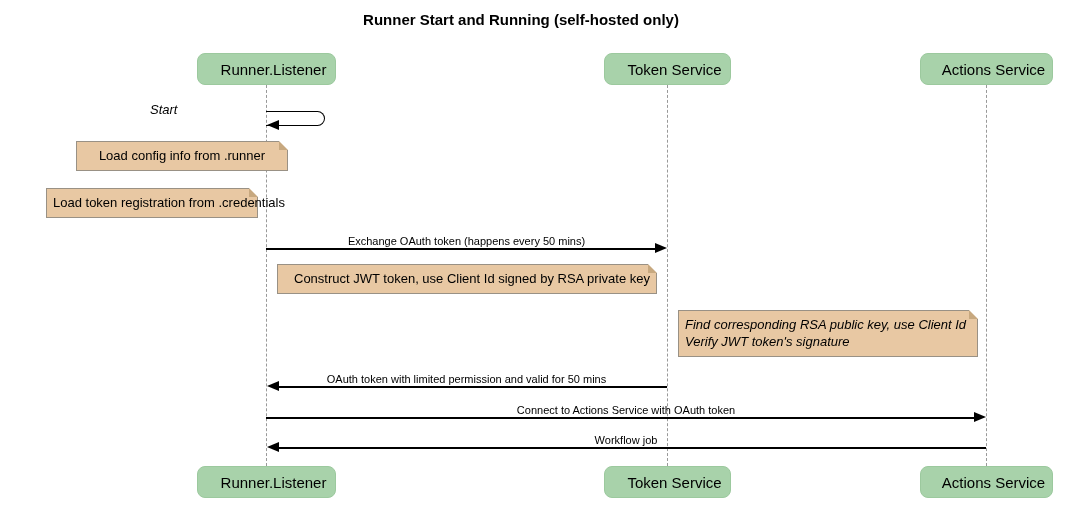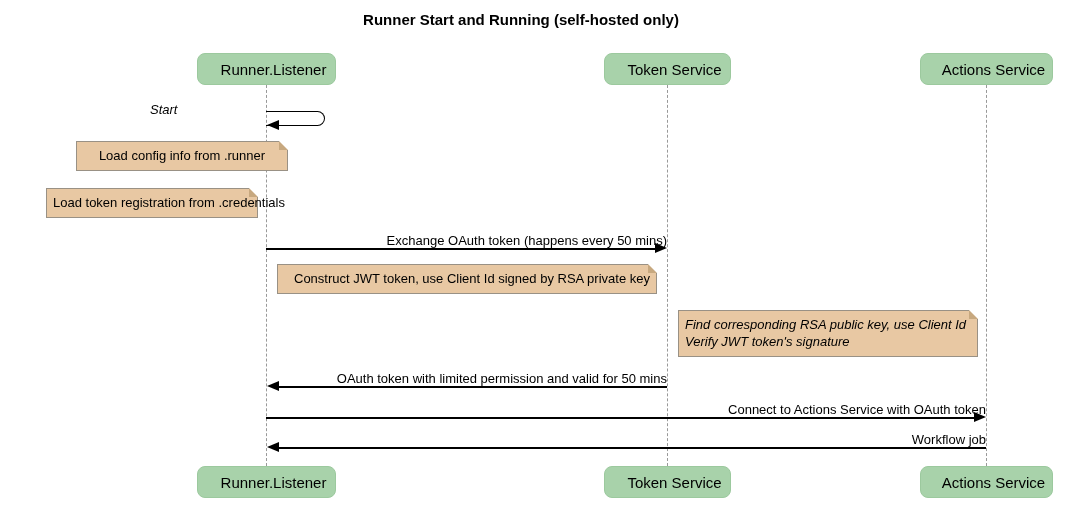--- a/index.html
+++ b/index.html
@@ -46,22 +46,22 @@
     height: 381px;
     width: 0;
     border-left: 1px dashed #999999;
   }
   .ll-runner  { left: 266px; }
   .ll-token   { left: 667px; }
   .ll-actions { left: 986px; }
 
   .msg-label {
     position: absolute;
-    font-size: 13px;
-    text-align: right;
+    font-size: 11px;
+    text-align: center;
     white-space: pre;
     line-height: 14px;
   }
   .msg-line {
     position: absolute;
     height: 1.5px;
     background: #000000;
   }
   .arrow-right {
     position: absolute;

